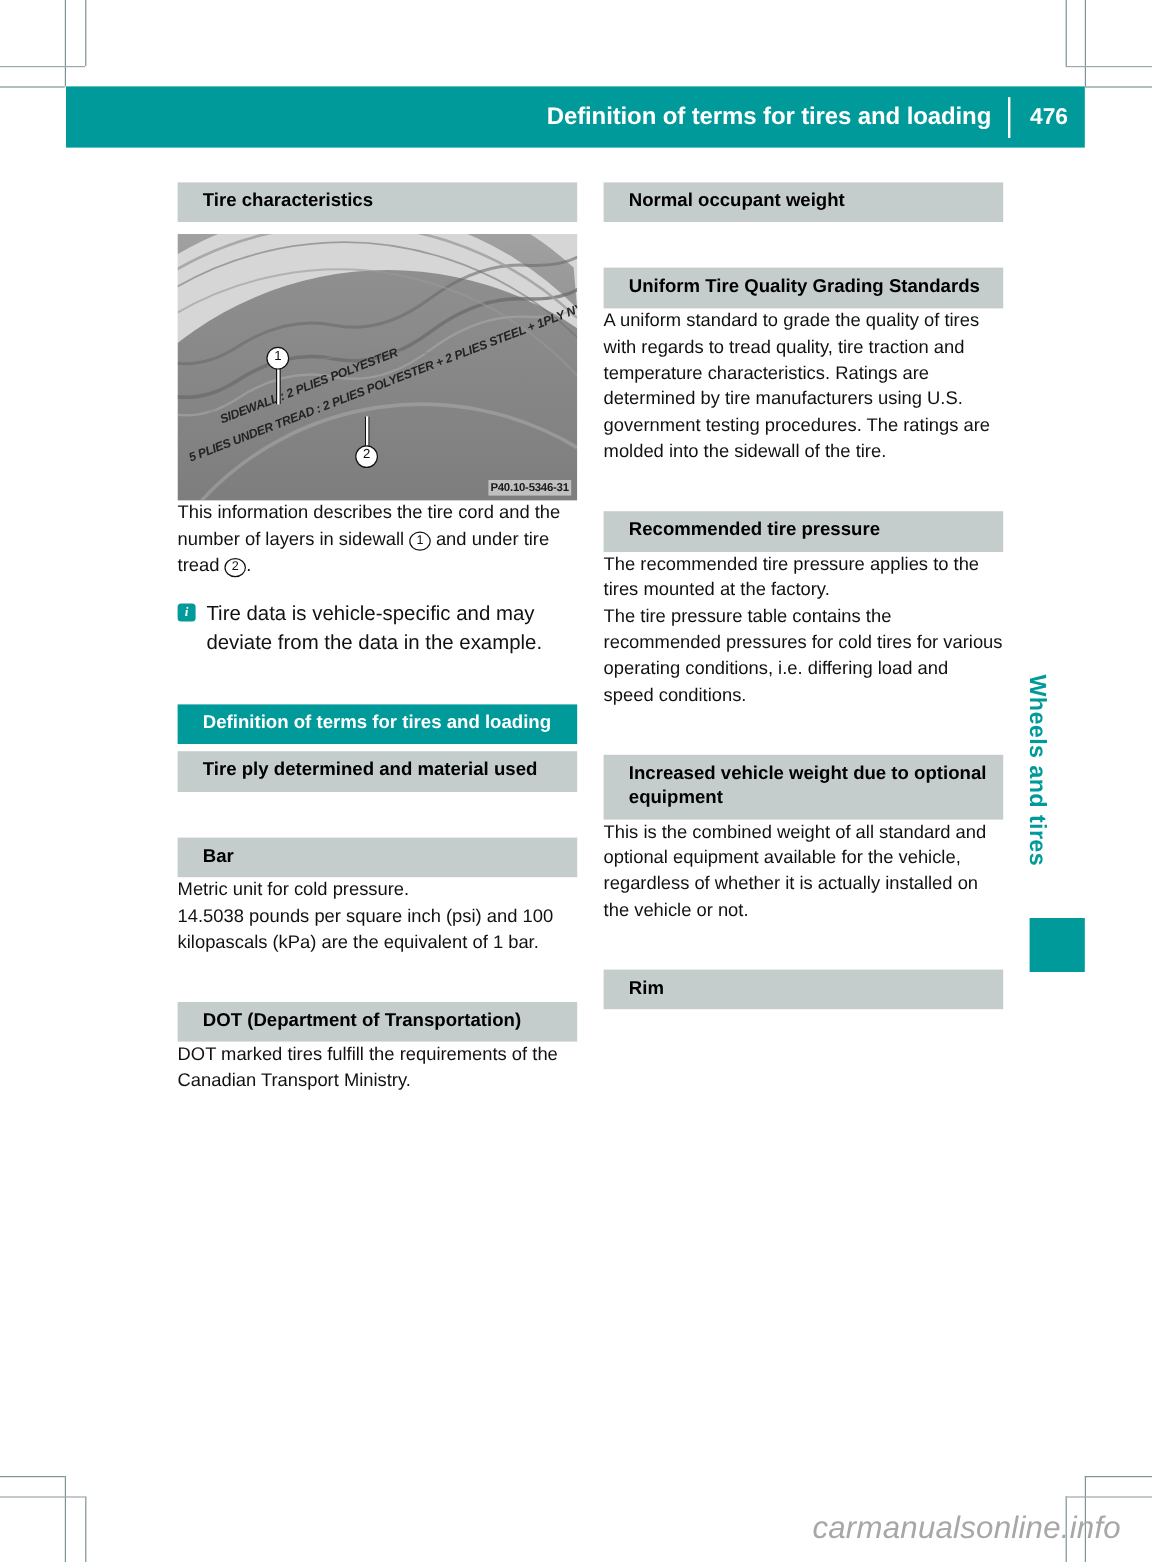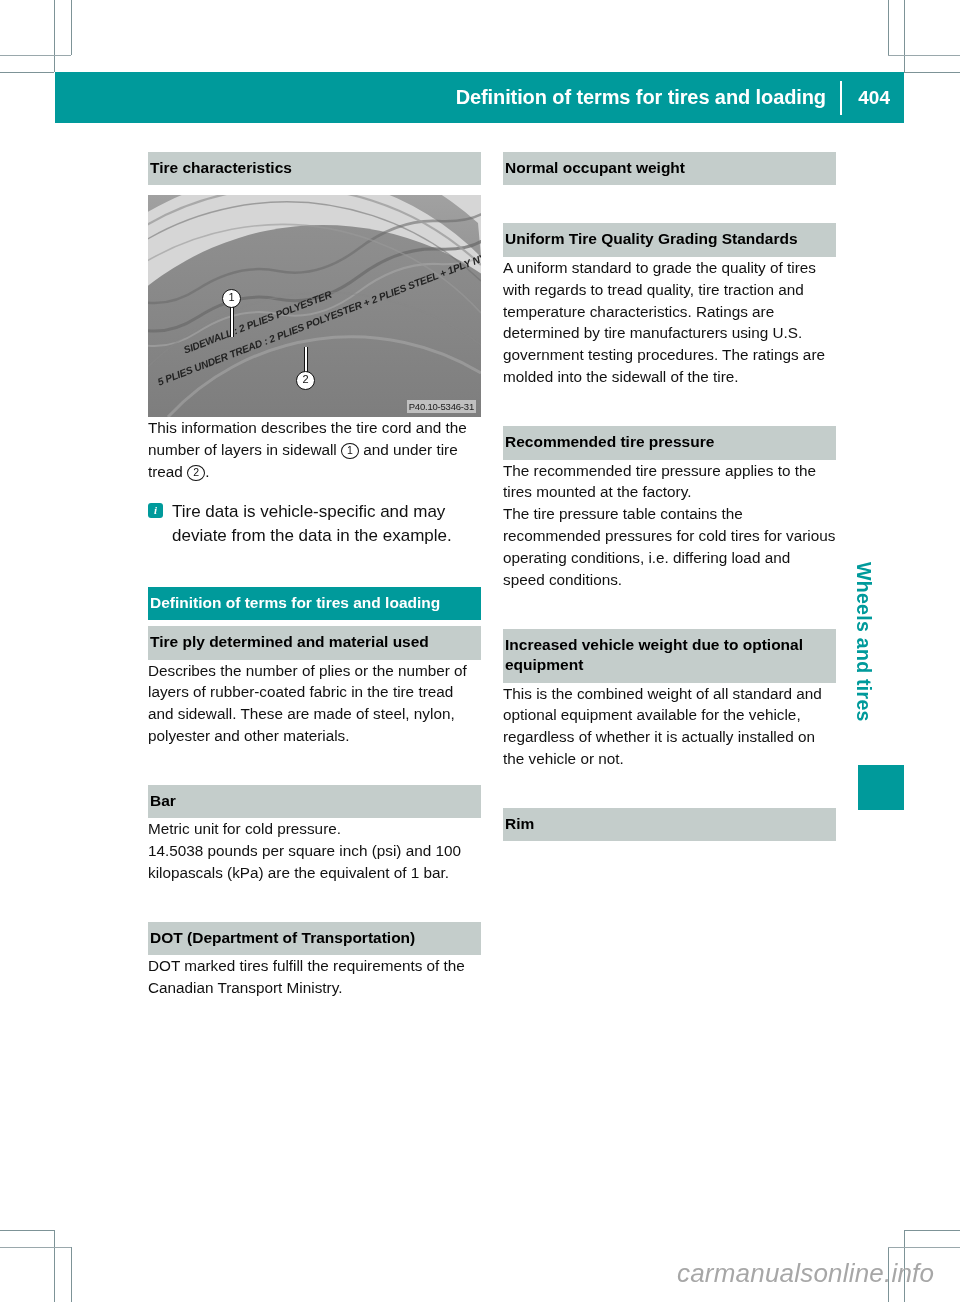--- a/index.html
+++ b/index.html
@@ -70,21 +70,21 @@
     top: 152px;
     width: 333px;
   }
   .col-left  { left: 148px; }
   .col-right { left: 503px; }
 
   
   .h-gray, .h-teal {
     box-sizing: border-box;
     width: 100%;
-    padding: 6px 9px 7px 2px;
+    padding: 6px 9px 7px 21px;
     font-size: 15.5px;
     font-weight: bold;
     line-height: 1.32;
   }
   .h-gray {
     background: #c4cdcb;
     color: #000000;
   }
   .h-teal {
     background: #009a9b;
@@ -151,21 +151,21 @@
     height: 222px;
     margin-top: 10px;
     background: #d9d9d9;
     overflow: hidden;
   }
   .fig-caption {
     position: absolute;
     right: 5px;
     bottom: 4px;
     font-size: 9.5px;
-    font-weight: normal;
+    font-weight: bold;
     color: #1a1a1a;
     letter-spacing: -0.2px;
     background: rgba(214,214,214,0.75);
     padding: 1px 2px;
   }
   .sidewall-text {
     position: absolute;
     font-family: "Liberation Sans", sans-serif;
     font-weight: bold;
     font-style: italic;
@@ -262,21 +262,21 @@
 <div class="crop h thick" style="left:0; top:1247px; width:71px;"></div>
 
 <div class="crop v" style="left:904px; top:1230px; height:72px;"></div>
 <div class="crop v" style="left:888px; top:1247px; height:55px;"></div>
 <div class="crop h" style="left:904px; top:1230px; width:56px;"></div>
 <div class="crop h thick" style="left:888px; top:1247px; width:72px;"></div>
 
 <div class="header-bar">
   <div class="header-title">Definition of terms for tires and loading</div>
   <div class="header-divider"></div>
-  <div class="header-page">404</div>
+  <div class="header-page">476</div>
 </div>
 
 <div class="col col-left">
 
   <div class="h-gray">Tire characteristics</div>
 
   <div class="figure">
     <svg width="333" height="222" viewBox="0 0 333 222" style="position:absolute;left:0;top:0;">
       <defs>
         <linearGradient id="tiregrad" x1="0" y1="0" x2="0" y2="1">
@@ -333,21 +333,20 @@
     <div class="note-text">Tire data is vehicle-specific and may deviate from the data in the example.</div>
   </div>
 
   <div class="block-gap-lg"></div>
 
   <div class="h-teal">Definition of terms for tires and loading</div>
 
   <div style="height:6px;"></div>
 
   <div class="h-gray">Tire ply determined and material used</div>
-  <p class="body after-head">Describes the number of plies or the number of layers of rubber-coated fabric in the tire tread and sidewall. These are made of steel, nylon, polyester and other materials.</p>
 
   <div class="block-gap-lg"></div>
 
   <div class="h-gray">Bar</div>
   <p class="body after-head">Metric unit for cold pressure.</p>
   <p class="body">14.5038 pounds per square inch (psi) and 100 kilopascals (kPa) are the equivalent of 1 bar.</p>
 
   <div class="block-gap-lg"></div>
 
   <div class="h-gray">DOT (Department of Transportation)</div>

